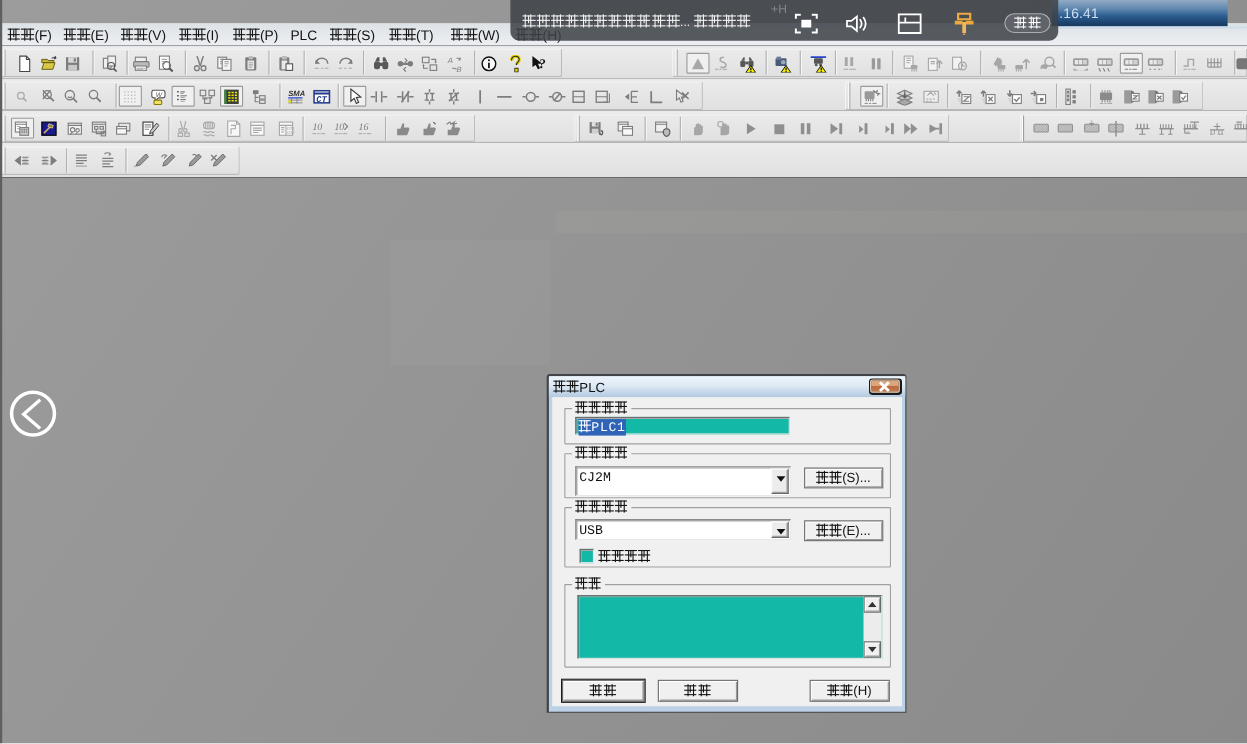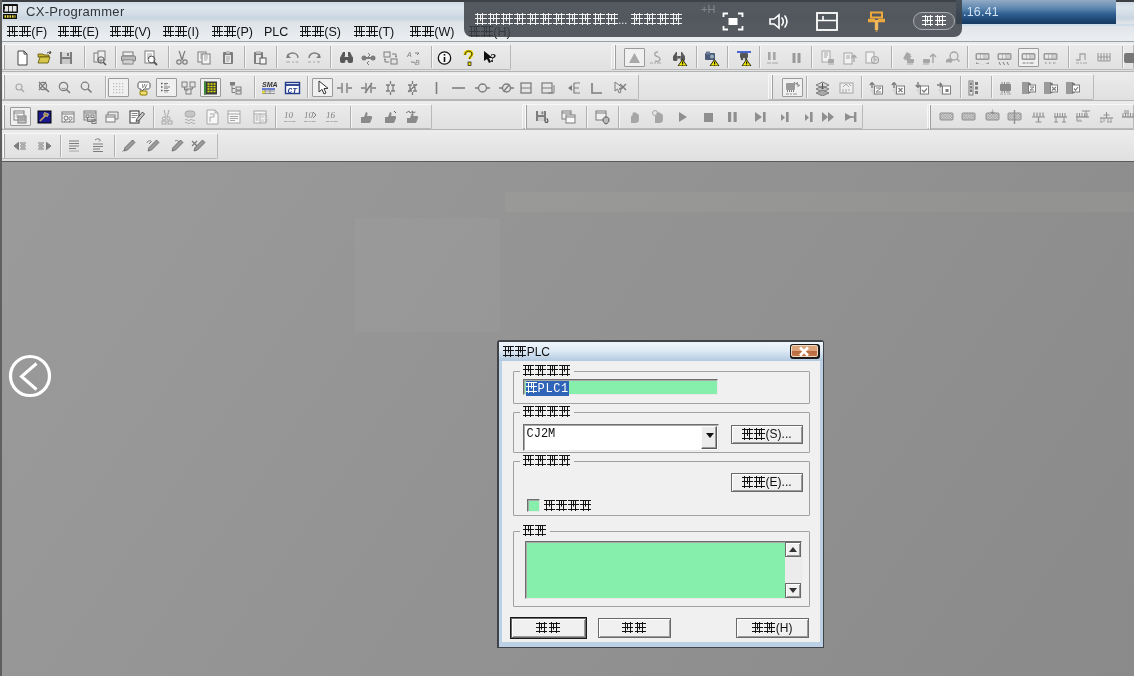--- a/index.html
+++ b/index.html
@@ -36,42 +36,30 @@
 #circlebtn{position:absolute;left:8px;top:354px;width:45px;height:45px;z-index:5}
 
 #dlg{position:absolute;left:497px;top:340px;width:327px;height:308px;background:#404448;border-radius:3px 3px 0 0;padding:1.5px;z-index:8}
 #dlgframe{position:relative;width:100%;height:100%;background:#bdd1e6;border-radius:2px 2px 0 0;padding:0 3px 3px 3px}
 #dlgtitle{position:relative;height:19px;font-size:12px;color:#111;padding-left:4px;padding-top:3px;margin:0 -3px;padding-right:3px;background:linear-gradient(#eef5fc,#dfeaf4 45%,#c6d8ea 75%,#b3c9e0)}
 #dlgbody{position:relative;width:100%;height:281px;background:#f0f0f0}
 #dlgclose{position:absolute;right:3px;top:2px;width:30px;height:15px;background:#1a1a1a;border-radius:3px;padding:1.5px}
 #dlgclose i{display:block;width:100%;height:100%;border:1px solid #f0d8c0;border-radius:2px;background:linear-gradient(#dca57c 45%,#b96a3e 50%,#c6794e 100%);position:relative}
 .grp{position:absolute;border:1px solid #a0a0a0;border-radius:1px}
 .grp>label{position:absolute;left:6px;top:-7px;background:#f0f0f0;padding:0 3px;font-size:12px;color:#111;line-height:13px;white-space:nowrap}
-.sunk{background:#86efac;border:1px solid;border-color:#6e6e6e #e8e8e8 #e8e8e8 #6e6e6e;box-shadow:inset 1px 1px 0 #a8a8a8}
+.sunk{background:#14b8a6;border:1px solid;border-color:#6e6e6e #e8e8e8 #e8e8e8 #6e6e6e;box-shadow:inset 1px 1px 0 #a8a8a8}
 .btn{position:absolute;background:#f0f0f0;border:1px solid #6a6a6a;box-shadow:inset 1px 1px 0 #fff,inset -1px -1px 0 #9a9a9a;font-size:12px;color:#111;display:flex;align-items:center;justify-content:center}
 .btn.def{outline:1.5px solid #1a1a1a}
 .combo{position:absolute;background:#fff;border:1px solid;border-color:#6e6e6e #e8e8e8 #e8e8e8 #6e6e6e;box-shadow:inset 1px 1px 0 #a8a8a8}
 .combo .cb{position:absolute;right:1px;top:1px;bottom:1px;width:16px;background:#ececec;border:1px solid;border-color:#fdfdfd #5a5a5a #5a5a5a #fdfdfd;box-shadow:inset -1px -1px 0 #9a9a9a}
 .combo .cb:after{content:"";position:absolute;left:4px;top:6px;border:4px solid transparent;border-top:5px solid #111}
 .combo span.val{position:absolute;left:3px;top:2px;font-size:12px;font-family:"Liberation Mono",monospace;color:#111}
 
 </style></head><body>
 <div id="screen">
-<div id="titlebar">
-      <span id="appicon"><svg width="18" height="18" viewBox="0 0 18 18">
-          <rect x="1" y="2" width="15" height="9" rx="1" fill="#111"></rect>
-          <rect x="2.5" y="4" width="3.5" height="5.5" fill="#e8e8e8"></rect>
-          <rect x="6.8" y="4" width="3.5" height="5.5" fill="#e8e8e8"></rect>
-          <rect x="11" y="4" width="3.5" height="5.5" fill="#e8e8e8"></rect>
-          <path d="M3 4.5a1.5 1.5 0 1 0 0 3z" fill="#111"></path>
-          <rect x="1" y="12" width="14" height="5" fill="#111"></rect>
-          <path d="M2.5 14.5h11" stroke="#e8d840" stroke-width="2.5" stroke-dasharray="1.6 0.9"></path>
-        </svg></span>
-<span id="apptitle">CX-Programmer</span>
-    </div>
 <div id="menubar">
       <span class="mi" style="left:6px"><span class="cjk"></span><span class="cjk"></span>(F)</span>
       <span class="mi" style="left:57px"><span class="cjk"></span><span class="cjk"></span>(E)</span>
       <span class="mi" style="left:109px"><span class="cjk"></span><span class="cjk"></span>(V)</span>
       <span class="mi" style="left:162px"><span class="cjk"></span><span class="cjk"></span>(I)</span>
       <span class="mi" style="left:211px"><span class="cjk"></span><span class="cjk"></span>(P)</span>
       <span class="mi" style="left:264px">PLC</span>
       <span class="mi" style="left:299px"><span class="cjk"></span><span class="cjk"></span>(S)</span>
       <span class="mi" style="left:353px"><span class="cjk"></span><span class="cjk"></span>(T)</span>
       <span class="mi" style="left:409px"><span class="cjk"></span><span class="cjk"></span>(W)</span>
@@ -1091,20 +1079,24 @@
 <div class="grp" style="left:11px;top:51px;width:297px;height:41px">
             <label><span class="cjk"></span><span class="cjk"></span><span class="cjk"></span><span class="cjk"></span></label>
 <div class="combo" style="left:9px;top:11px;width:196px;height:27px">
               <span class="val">CJ2M</span>
               <span class="cb"></span>
             </div>
 <div class="btn" style="left:217px;top:12px;width:72px;height:19px"><span class="cjk"></span><span class="cjk"></span>(S)...</div>
 </div>
 <div class="grp" style="left:11px;top:100px;width:297px;height:55px">
             <label><span class="cjk"></span><span class="cjk"></span><span class="cjk"></span><span class="cjk"></span></label>
+<div class="combo" style="left:9px;top:10px;width:196px;height:19px">
+              <span class="val">USB</span>
+              <span class="cb"></span>
+            </div>
 <div class="btn" style="left:217px;top:11px;width:72px;height:19px"><span class="cjk"></span><span class="cjk"></span>(E)...</div>
 <div class="sunk" style="position:absolute;left:13px;top:37px;width:13px;height:13px"></div>
 <span style="position:absolute;left:30px;top:37px;font-size:12px;color:#111"><span class="cjk"></span><span class="cjk"></span><span class="cjk"></span><span class="cjk"></span></span>
 </div>
 <div class="grp" style="left:11px;top:170px;width:297px;height:76px">
             <label><span class="cjk"></span><span class="cjk"></span></label>
 <div class="sunk" style="position:absolute;left:11px;top:9px;width:277px;height:58px">
 <div style="position:absolute;right:0px;top:0px;bottom:0px;width:16px;background:#ececec">
                 <div class="btn" style="left:0;top:0;width:16px;height:15px">
                   <svg width="8" height="5">

